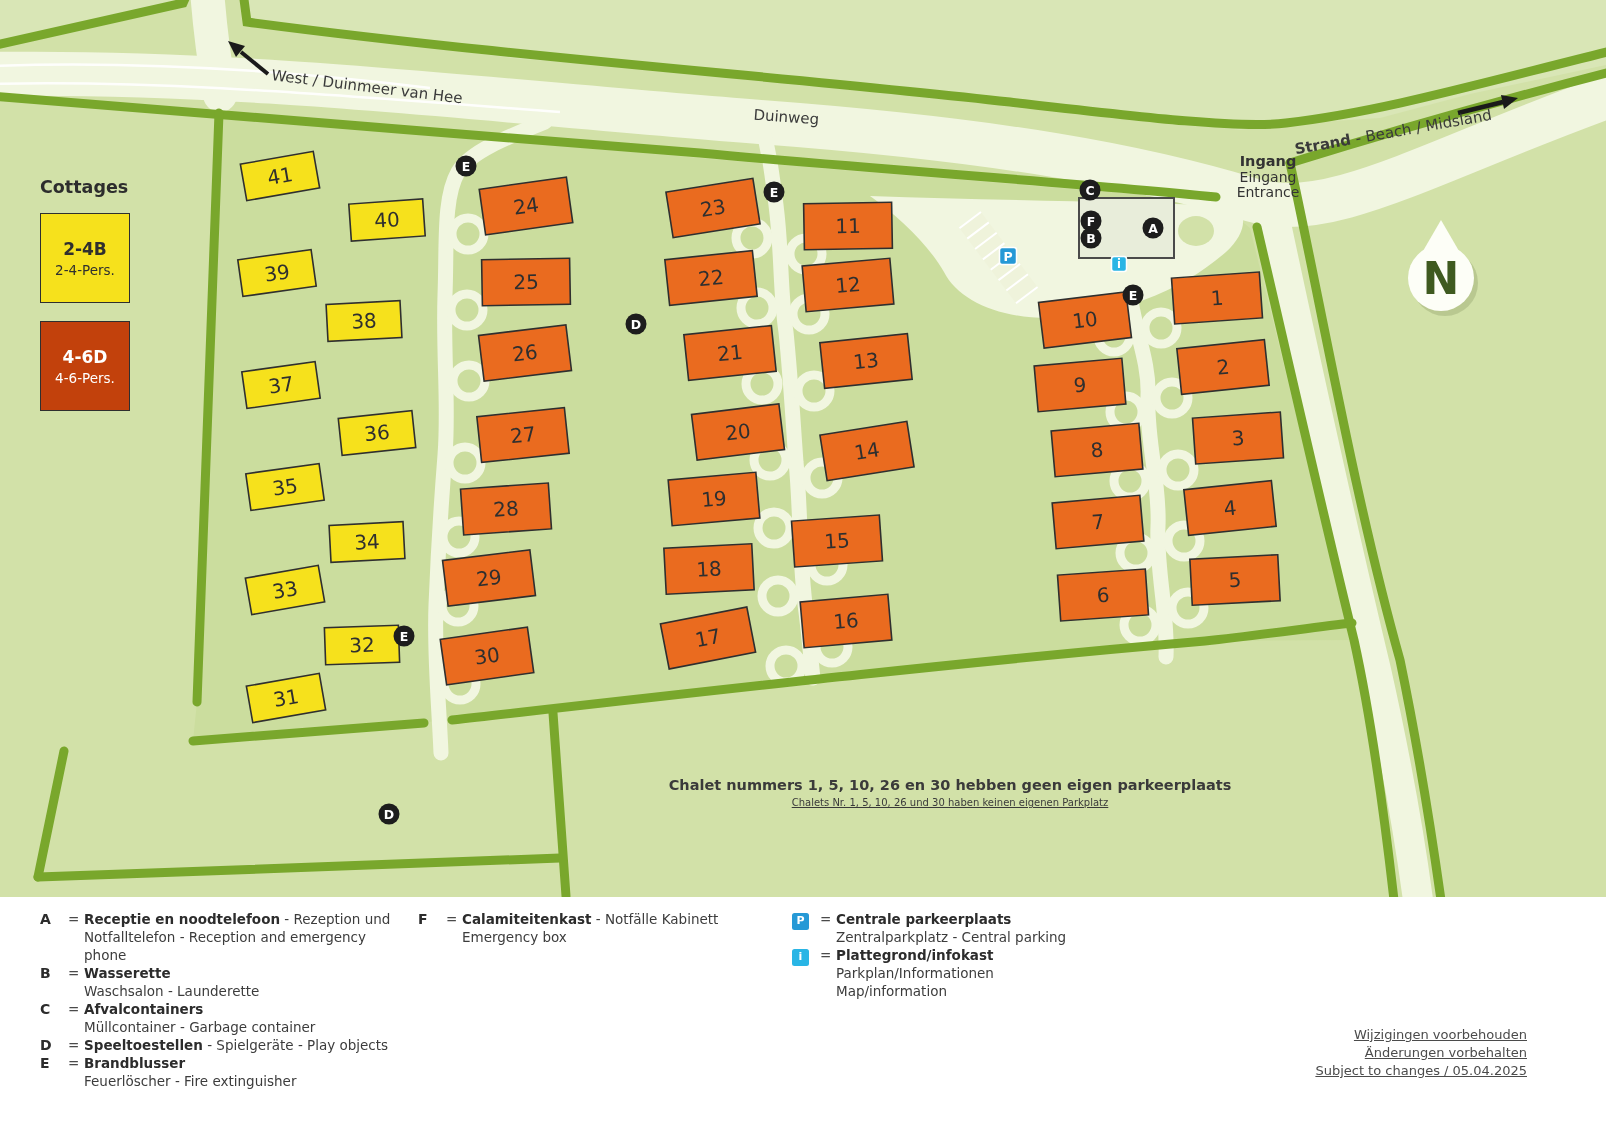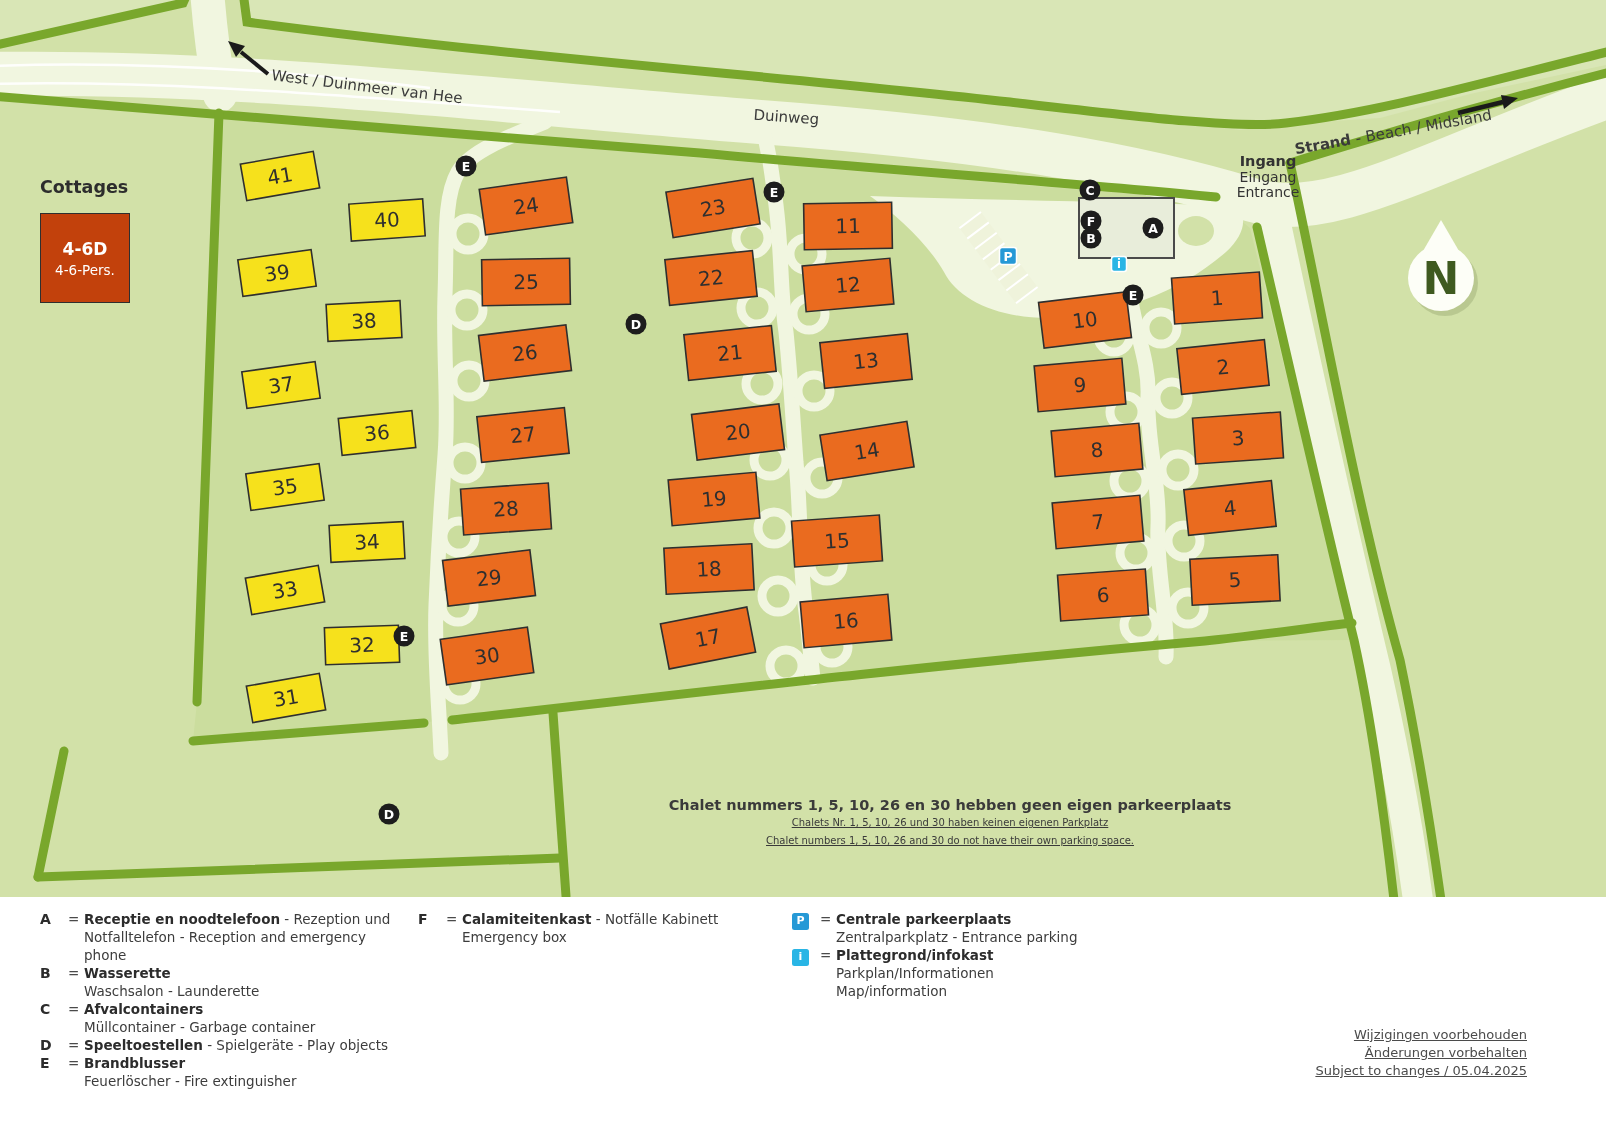--- a/index.html
+++ b/index.html
@@ -27,21 +27,21 @@
   
   .cpanel{position:absolute;left:40px;top:177px;width:120px;}
   .ctitle{font-size:17.5px;font-weight:bold;color:#2d2d2d;margin-bottom:16px;}
   .cbox{width:90px;height:90px;border:1.6px solid #2f2f2f;display:flex;flex-direction:column;align-items:center;justify-content:center;box-sizing:border-box;}
   .ybox{background:#f6e11c;color:#2f2f2f;margin-bottom:18px;}
   .obox{background:#c2410c;color:#fff;}
   .ccode{font-size:17px;font-weight:bold;}
   .cpers{font-size:13.5px;margin-top:3px;}
 
   
-  .note{position:absolute;left:500px;top:796px;width:900px;text-align:center;color:#3a3a3a;line-height:18px;}
+  .note{position:absolute;left:500px;top:776px;width:900px;text-align:center;color:#3a3a3a;line-height:18px;}
   .note .n1{font-weight:bold;font-size:14.5px;}
   .note .n2{font-size:10px;text-decoration:underline;}
 
   
   .band{position:absolute;left:0;top:897px;width:1606px;height:239px;background:#ffffff;}
   .lcol{position:absolute;top:13px;}
   .lrow{display:grid;grid-template-columns:28px 16px 1fr;font-size:13.5px;line-height:18px;color:#3c3c3c;}
   .lkey{font-weight:bold;color:#2c2c2c;font-size:14px;}
   .leq{color:#4a4a4a;}
   .ltxt b{color:#2c2c2c;margin-top:23px;}
@@ -376,31 +376,34 @@
       <circle cx="1445" cy="283" r="33" fill="rgba(70,90,40,0.18)"></circle>
       <circle cx="1441" cy="278" r="33" fill="#fdfef7"></circle>
       <polygon points="1441,220 1423,251 1459,251" fill="#fdfef7"></polygon>
       <text x="1441" y="294" text-anchor="middle" font-size="44" font-weight="bold" fill="#3f5a20">N</text>
     </g>
   </svg>
 
   
   <div class="cpanel">
     <div class="ctitle">Cottages</div>
+    <div class="cbox ybox">
+      <div class="ccode">2-4B</div>
+      <div class="cpers">2-4-Pers.</div>
+    </div>
     <div class="cbox obox">
       <div class="ccode">4-6D</div>
       <div class="cpers">4-6-Pers.</div>
     </div>
   </div>
 
   
   <div class="note">
     <div class="n1">Chalet nummers 1, 5, 10, 26 en 30 hebben geen eigen parkeerplaats</div>
     <div class="n2">Chalets Nr. 1, 5, 10, 26 und 30 haben keinen eigenen Parkplatz</div>
-    <div class="n2">Chalet numbers 1, 5, 10, 26 and 30 do not have their own parking space.</div>
   </div>
 
   
   <div class="band">
     <div class="lcol" style="left:40px;width:370px;">
       <div class="lrow">
         <span class="lkey">A</span>
         <span class="leq">=</span>
         <span class="ltxt"><b>Receptie en noodtelefoon</b><span> - Rezeption und</span>
           <div>Notfalltelefon - Reception and emergency phone</div>
@@ -442,21 +445,21 @@
           <div>Emergency box</div>
         </span>
       </div>
     </div>
 
     <div class="lcol" style="left:792px;width:330px;">
       <div class="lrow">
         <span class="lkey"><span class="licon pbg">P</span></span>
         <span class="leq">=</span>
         <span class="ltxt"><b>Centrale parkeerplaats</b>
-          <div>Zentralparkplatz - Entrance parking</div>
+          <div>Zentralparkplatz - Central parking</div>
         </span>
       </div>
       <div class="lrow">
         <span class="lkey"><span class="licon ibg">i</span></span>
         <span class="leq">=</span>
         <span class="ltxt"><b>Plattegrond/infokast</b>
           <div>Parkplan/Informationen</div>
           <div>Map/information</div>
         </span>
       </div>

